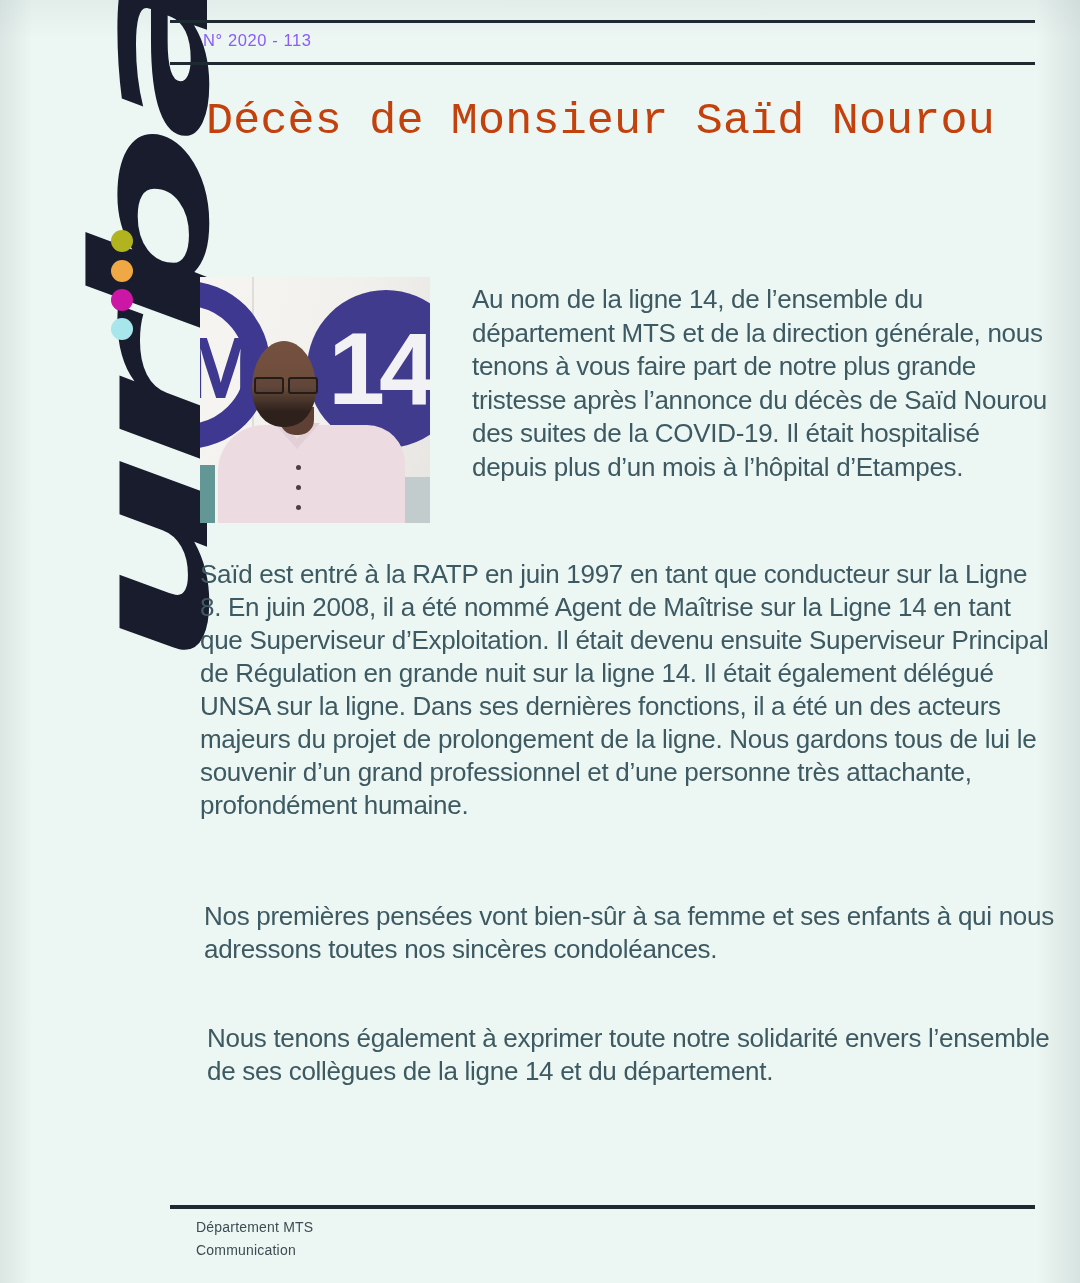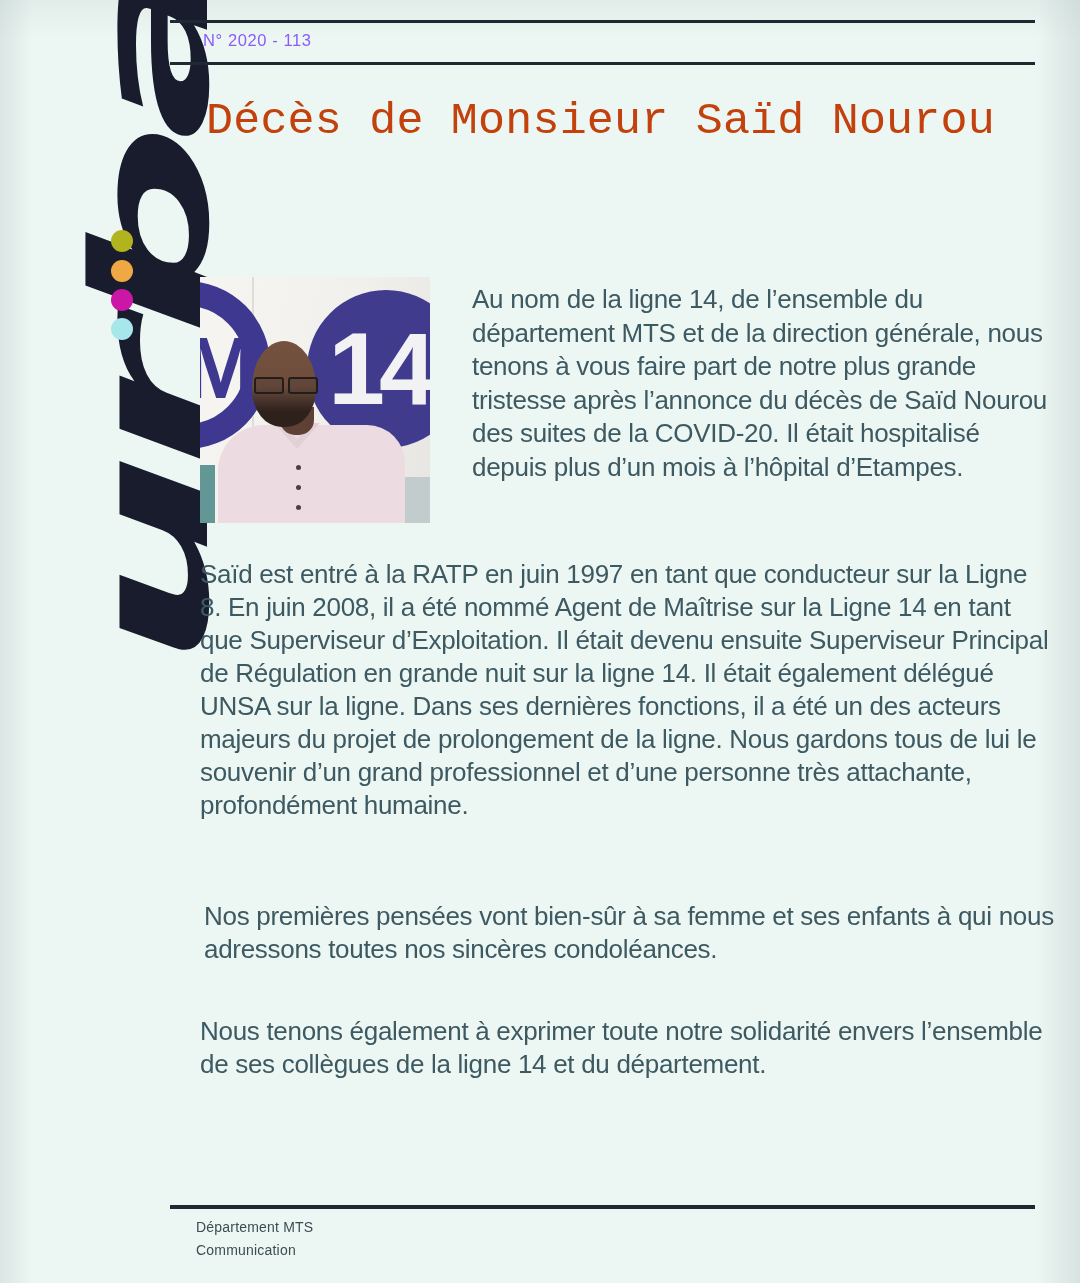--- a/index.html
+++ b/index.html
@@ -141,22 +141,22 @@
     <div class="button b-0"></div>
     <div class="button b-1"></div>
     <div class="button b-2"></div>
     <div class="neck"></div>
     <div class="head"></div>
     <div class="lens lens-l"></div>
     <div class="lens lens-r"></div>
   </div>
 </div>
 
-<p class="para para-intro" style="margin:0">Au nom de la ligne 14, de l’ensemble du département MTS et de la direction générale, nous tenons à vous faire part de notre plus grande tristesse après l’annonce du décès de Saïd Nourou des suites de la COVID-20. Il était hospitalisé depuis plus d’un mois à l’hôpital d’Etampes.</p>
+<p class="para para-intro" style="margin:0">Au nom de la ligne 14, de l’ensemble du département MTS et de la direction générale, nous tenons à vous faire part de notre plus grande tristesse après l’annonce du décès de Saïd Nourou des suites de la COVID-19. Il était hospitalisé depuis plus d’un mois à l’hôpital d’Etampes.</p>
 <p class="para para-main" style="margin:0">Saïd est entré à la RATP en juin 1997 en tant que conducteur sur la Ligne 8. En juin 2008, il a été nommé Agent de Maîtrise sur la Ligne 14 en tant que Superviseur d’Exploitation. Il était devenu ensuite Superviseur Principal de Régulation en grande nuit sur la ligne 14. Il était également délégué UNSA sur la ligne. Dans ses dernières fonctions, il a été un des acteurs majeurs du projet de prolongement de la ligne. Nous gardons tous de lui le souvenir d’un grand professionnel et d’une personne très attachante, profondément humaine.</p>
 <p class="para para-family" style="margin:4px">Nos premières pensées vont bien-sûr à sa femme et ses enfants à qui nous adressons toutes nos sincères condoléances.</p>
-<p class="para para-solidarity" style="margin:0">Nous tenons également à exprimer toute notre solidarité envers l’ensemble de ses collègues de la ligne 14 et du département.</p>
+<p class="para para-solidarity" style="margin:7px">Nous tenons également à exprimer toute notre solidarité envers l’ensemble de ses collègues de la ligne 14 et du département.</p>
 
 <div class="rule rule-footer"></div>
 <div class="footer-block">
   <div>Département MTS</div>
   <div>Communication</div>
 </div>
 
 </body></html>

